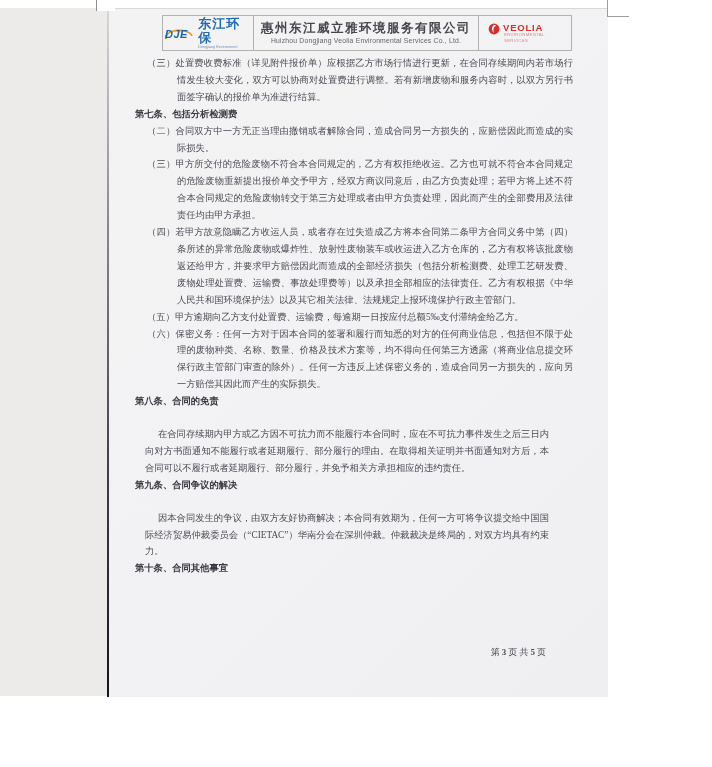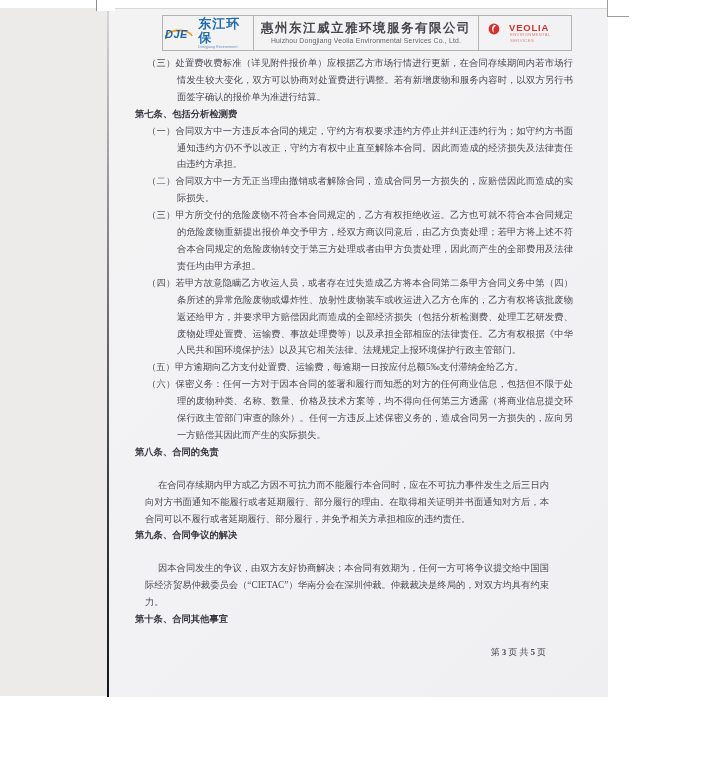--- a/index.html
+++ b/index.html
@@ -42,21 +42,21 @@
     position:absolute;left:2px;top:5px;font-style:italic;font-weight:800;
     font-size:11px;color:#1a65b0;letter-spacing:.5px;
   }
   .dje-names{display:flex;flex-direction:column;line-height:1.1;}
   .dje-cn{font-size:13px;font-weight:bold;color:#1f6cb4;letter-spacing:1px;}
   .dje-en{font-size:4px;color:#6f94c0;transform:scale(.95);transform-origin:left;}
 
   .co-cn{font-size:12.5px;font-weight:700;color:#46464e;letter-spacing:1.5px;font-family:"Liberation Serif","DejaVu Serif",serif;}
   .co-en{font-size:6.8px;color:#63636b;margin-top:2px;letter-spacing:.2px;}
 
-  .veolia-logo{display:flex;align-items:flex-start;gap:9px;}
+  .veolia-logo{display:flex;align-items:flex-start;gap:3px;}
   .veolia-txt{display:flex;flex-direction:column;line-height:1;}
   .veolia-word{font-size:9.5px;font-weight:800;color:#d6302d;letter-spacing:.8px;}
   .veolia-tag{font-size:4.3px;color:#d98a84;margin-left:1px;margin-top:1px;letter-spacing:.3px;}
 
   
   .content{
     position:absolute;left:27px;top:46px;width:438px;
     font-family:"Liberation Serif","DejaVu Serif",serif;
     font-size:9.3px;line-height:16.9px;color:#4a4a54;text-align:justify;
   }
@@ -124,23 +124,20 @@
 
   <div class="content">
 
     <div class="item">
       <span>（三）</span><span>处置费收费标准（详见附件报价单）应根据乙方市场行情进行更新，在合同存续期间内若市场行情发生较大变化，双方可以协商对处置费进行调整。若有新增废物和服务内容时，以双方另行书面签字确认的报价单为准进行结算。</span>
     </div>
 
     <div class="heading">第七条、包括分析检测费</div>
 
     <div class="item">
-      <span>（一）</span><span>合同双方中一方违反本合同的规定，守约方有权要求违约方停止并纠正违约行为；如守约方书面通知违约方仍不予以改正，守约方有权中止直至解除本合同。因此而造成的经济损失及法律责任由违约方承担。</span>
-    </div>
-    <div class="item">
       <span>（二）</span><span>合同双方中一方无正当理由撤销或者解除合同，造成合同另一方损失的，应赔偿因此而造成的实际损失。</span>
     </div>
     <div class="item">
       <span>（三）</span><span>甲方所交付的危险废物不符合本合同规定的，乙方有权拒绝收运。乙方也可就不符合本合同规定的危险废物重新提出报价单交予甲方，经双方商议同意后，由乙方负责处理；若甲方将上述不符合本合同规定的危险废物转交于第三方处理或者由甲方负责处理，因此而产生的全部费用及法律责任均由甲方承担。</span>
     </div>
     <div class="item">
       <span>（四）</span><span>若甲方故意隐瞒乙方收运人员，或者存在过失造成乙方将本合同第二条甲方合同义务中第（四）条所述的异常危险废物或爆炸性、放射性废物装车或收运进入乙方仓库的，乙方有权将该批废物返还给甲方，并要求甲方赔偿因此而造成的全部经济损失（包括分析检测费、处理工艺研发费、废物处理处置费、运输费、事故处理费等）以及承担全部相应的法律责任。乙方有权根据《中华人民共和国环境保护法》以及其它相关法律、法规规定上报环境保护行政主管部门。</span>
     </div>
     <div class="item">
       <span>（五）</span><span>甲方逾期向乙方支付处置费、运输费，每逾期一日按应付总额5‰支付滞纳金给乙方。</span>

